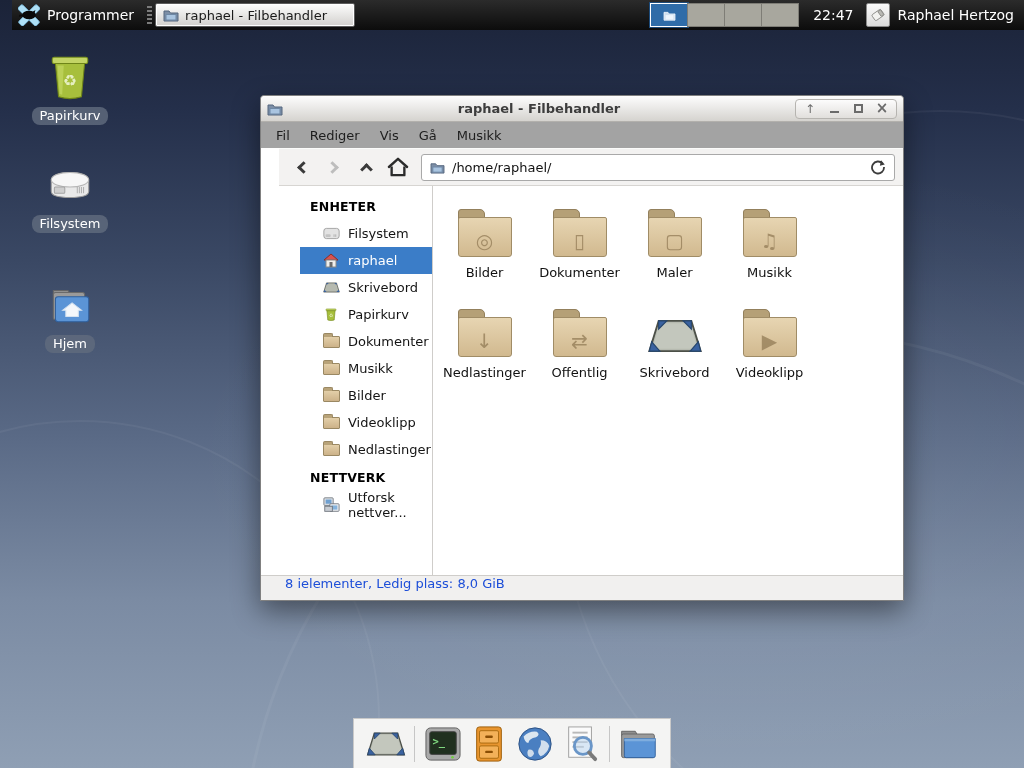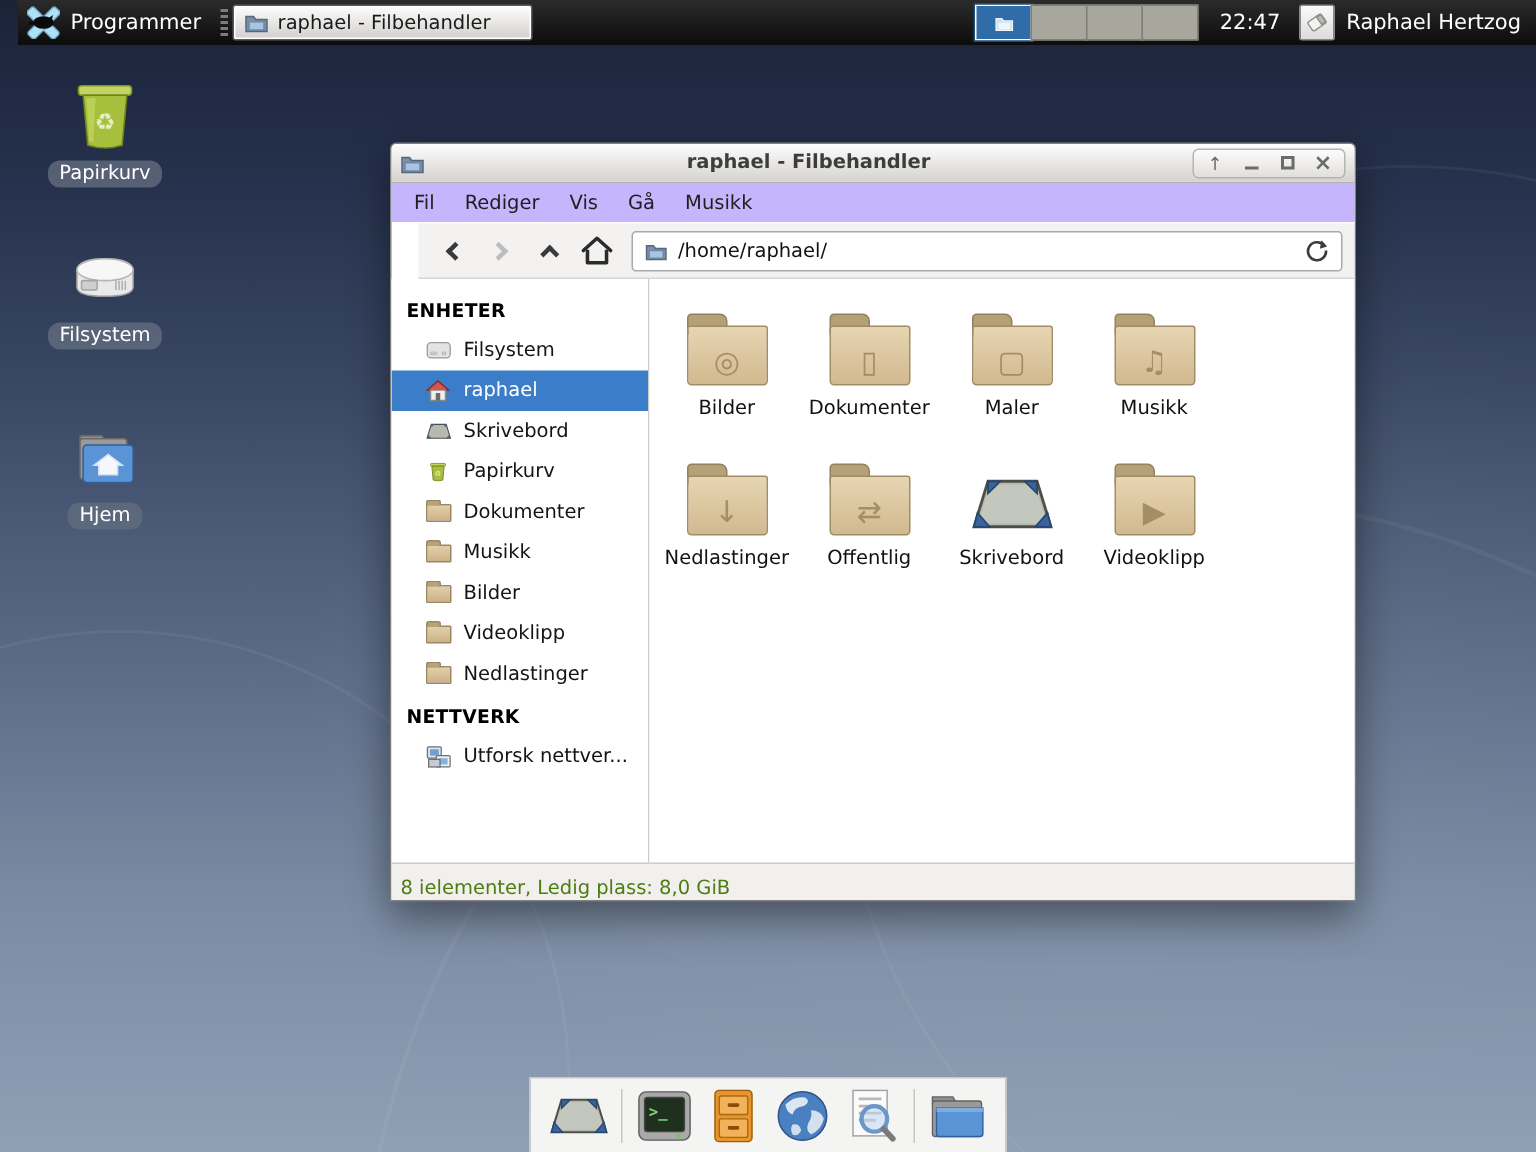--- a/index.html
+++ b/index.html
@@ -62,36 +62,36 @@
   .title-text { flex:1; text-align:center; font-weight:bold; font-size:13px; color:#3d3d3d;
     overflow:hidden; white-space:nowrap; }
   .win-controls { display:flex; align-items:center; gap:12px; padding:2px 8px; height:20px;
     background:linear-gradient(#fcfcfc,#e1dfdc); border:1px solid #b6b4b0; border-radius:4px; }
   .wc { width:12px; height:12px; display:flex; align-items:center; justify-content:center;
     color:#6b6b6b; font-size:12px; cursor:pointer; line-height:1; }
   .wc .minbar { width:9px; height:2px; background:#6b6b6b; margin-top:7px; }
   .wc .maxbox { width:9px; height:9px; border:2px solid #6b6b6b; }
   .wc.close { font-size:15px; font-weight:bold; }
 
-  .menubar { height:26px; flex:none; background:#c4b5fd; display:flex; align-items:center; padding:2px 5px; }
+  .menubar { height:26px; flex:none; background:#a3a3a3; display:flex; align-items:center; padding:2px 5px; }
   .menu-item { padding:3px 10px; font-size:13px; color:#1e1e1e; cursor:pointer; border-radius:2px; }
 
   .toolbar { height:38px; flex:none; background:#f3f2f1; border-top:1px solid #fbfbfa; border-bottom:1px solid #d7d5d2;
     display:flex; align-items:center; gap:2px; padding:0 8px;margin-left:18px; }
   .tool-btn { width:30px; height:28px; display:flex; align-items:center; justify-content:center; cursor:pointer; border-radius:3px; }
   .chev { display:inline-block; width:9px; height:9px; border-left:3px solid #3a3a3a; border-bottom:3px solid #3a3a3a; }
   .chev.back { transform:rotate(45deg); margin-left:3px; }
   .chev.fwd  { transform:rotate(225deg); border-color:#bdbdbd; margin-right:3px; }
   .chev.up   { transform:rotate(135deg); margin-top:4px; }
   .pathbar { flex:1; height:27px; margin-left:6px; background:#fff; border:1px solid #a9a9a9; border-radius:3px;
     display:flex; align-items:center; gap:7px; padding:0 8px; font-size:13px; color:#111; cursor:text; }
   .pathbar .reload { margin-left:auto; cursor:pointer; display:flex; }
 
   .body-row { flex:1; display:flex; min-height:0; }
-  .sidebar { width:172px; flex:none; background:#fff; border-right:1px solid #cfcdca; padding-top:6px; overflow:hidden; }
+  .sidebar { width:172px; flex:none; background:#fff; border-right:1px solid #cfcdca; padding-top:6px; overflow:hidden;padding-left:39px; }
   .side-header { font-weight:bold; font-size:12.5px; color:#000; padding:7px 10px 6px; letter-spacing:.2px; }
   .side-item { display:flex; align-items:center; gap:8px; height:27px; padding-left:22px; font-size:13px; color:#141414; cursor:pointer; }
   .side-item.selected { background:#3b7dc8; color:#fff; }
   .icon16 { width:18px; height:16px; flex:none; display:flex; align-items:center; justify-content:center; }
 
   .mini-folder { width:17px; height:12px; position:relative; border-radius:1px;
     background:linear-gradient(#e3cfa9,#ccb289); border:1px solid #9a8863; }
   .mini-folder::before { content:''; position:absolute; top:-4px; left:-1px; width:8px; height:3px;
     background:#b8a379; border:1px solid #9a8863; border-bottom:none; border-radius:2px 2px 0 0; }
 
@@ -102,21 +102,21 @@
 
   .folder-lg { position:relative; width:54px; height:40px; margin-bottom:3px; }
   .folder-lg .tab { position:absolute; top:-8px; left:0; width:27px; height:14px;
     background:#b5a077; border:1px solid #93805c; border-radius:3px 5px 0 0; }
   .folder-lg .fbody { position:absolute; left:0; right:0; top:0; bottom:0;
     background:linear-gradient(180deg,#e7d5b2,#d1b98f); border:1px solid #a08c66; border-radius:2px 2px 3px 3px; }
   .folder-lg .emblem { position:absolute; left:0; right:0; top:8px; bottom:0;
     display:flex; align-items:center; justify-content:center; font-size:20px; color:rgba(146,123,86,.75); }
 
   .statusbar { height:25px; flex:none; background:#f1f0ef; border-top:1px solid #cfcdca;
-    display:flex; align-items:flex-end; padding:0 6px; font-size:13px; color:#4d7c0f; }
+    display:flex; align-items:flex-start; padding:0 24px; font-size:13px; color:#1d4ed8; }
 
   
   .dock { position:absolute; left:50%; transform:translateX(-50%); bottom:0; height:50px; z-index:40;
     background:#f4f4f3; border:1px solid #c9c9c9; border-bottom:none;
     display:flex; align-items:center; gap:6px; padding:0 12px; }
   .dock-item { width:40px; height:40px; display:flex; align-items:center; justify-content:center; cursor:pointer; }
   .dock-sep { width:1px; height:36px; background:#c6c6c6; margin:0 2px; }
 </style>
 </head>
 <body>

